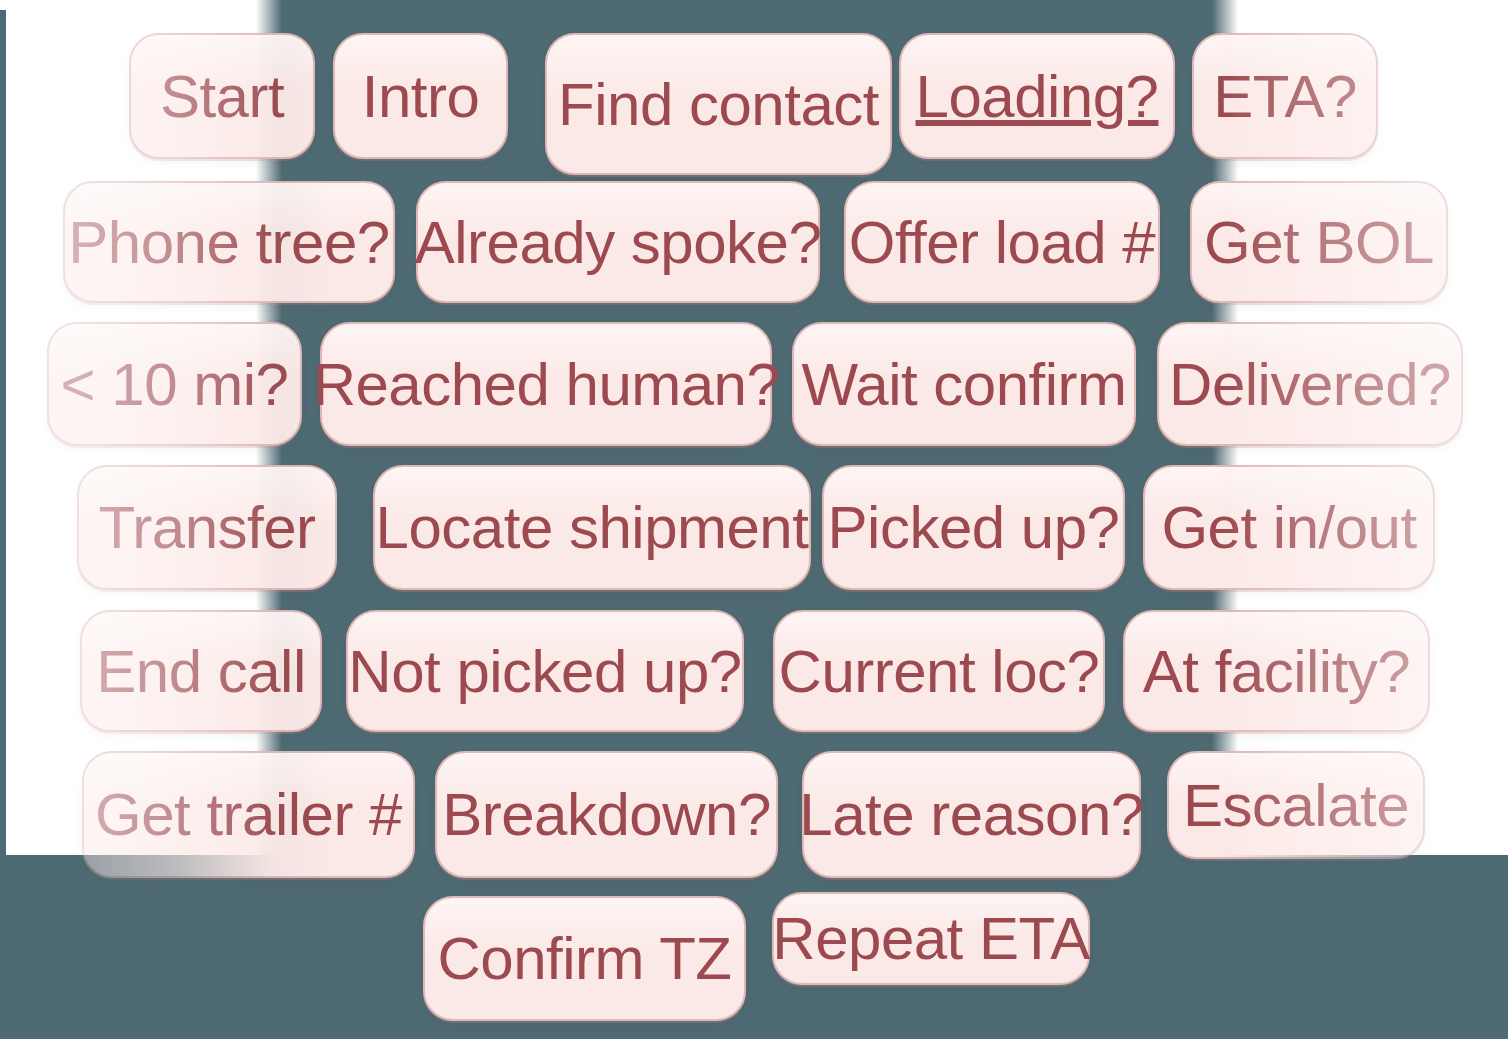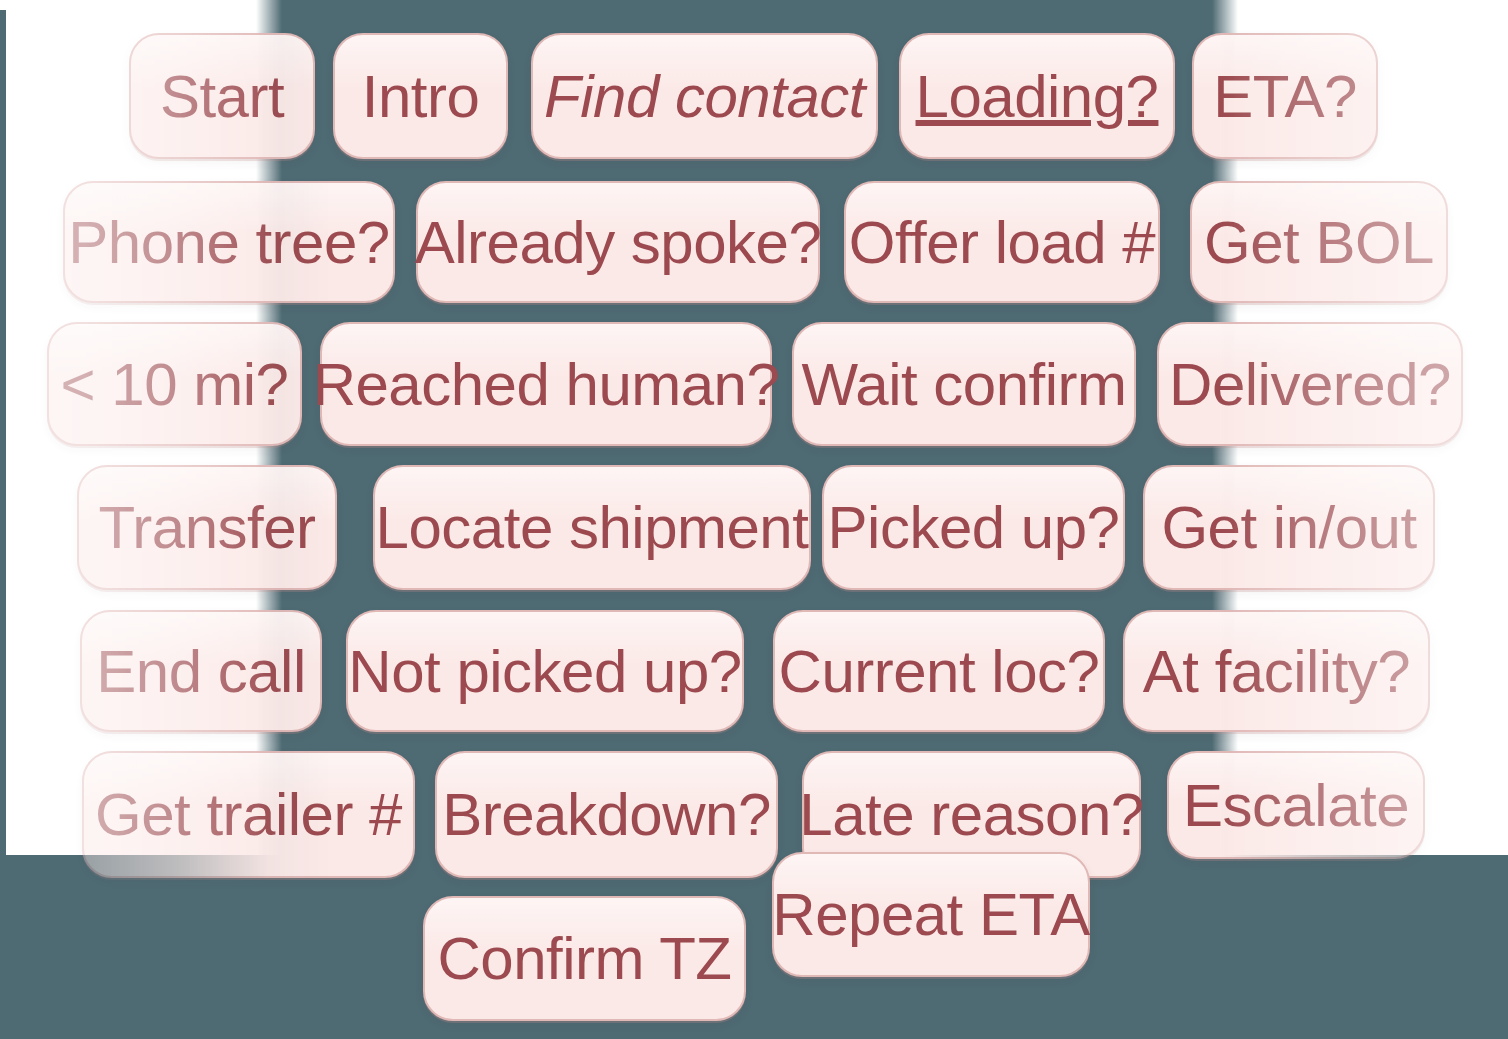--- a/index.html
+++ b/index.html
@@ -103,21 +103,21 @@
 <div class="canvas">
 
   <div class="band band-left"></div>
   <div class="band band-right"></div>
   <div class="edge-strip"></div>
 
   <div class="pills">
 
     <div class="pill" style="left:129px; top:33px;  width:186px; height:126px;">Start</div>
     <div class="pill" style="left:333px; top:33px;  width:175px; height:126px;">Intro</div>
-    <div class="pill" style="left:531px; top:33px;  width:347px; height:126px;font-style:italic;">Find contact</div>
+    <div class="pill" style="left:545px; top:33px;  width:347px; height:142px;">Find contact</div>
     <div class="pill" style="left:899px; top:33px;  width:276px; height:126px;text-decoration:underline;">Loading?</div>
     <div class="pill" style="left:1192px; top:33px; width:186px; height:126px;">ETA?</div>
 
     <div class="pill" style="left:63px;  top:181px; width:332px; height:122px;">Phone tree?</div>
     <div class="pill" style="left:416px; top:181px; width:404px; height:122px;">Already spoke?</div>
     <div class="pill" style="left:844px; top:181px; width:316px; height:122px;">Offer load #</div>
     <div class="pill" style="left:1190px; top:181px; width:258px; height:122px;">Get BOL</div>
 
     <div class="pill" style="left:47px;  top:322px; width:255px; height:124px;">&lt; 10 mi?</div>
     <div class="pill" style="left:320px; top:322px; width:452px; height:124px;">Reached human?</div>
@@ -133,16 +133,16 @@
     <div class="pill" style="left:773px; top:610px; width:332px; height:122px;">Current loc?</div>
     <div class="pill" style="left:346px; top:610px; width:398px; height:122px;">Not picked up?</div>
     <div class="pill" style="left:1123px; top:610px; width:307px; height:122px;">At facility?</div>
 
     <div class="pill" style="left:82px;  top:751px; width:333px; height:127px;">Get trailer #</div>
     <div class="pill" style="left:435px; top:751px; width:343px; height:127px;">Breakdown?</div>
     <div class="pill" style="left:802px; top:751px; width:339px; height:127px;">Late reason?</div>
     <div class="pill" style="left:1167px; top:751px; width:258px; height:108px;">Escalate</div>
 
     <div class="pill" style="left:423px; top:896px; width:323px; height:125px;">Confirm TZ</div>
-    <div class="pill" style="left:772px; top:852px; width:318px; height:125px;">Repeat ETA</div>
+    <div class="pill" style="left:772px; top:892px; width:318px; height:93px;">Repeat ETA</div>
 
   </div>
 </div>
 
 </body></html>

